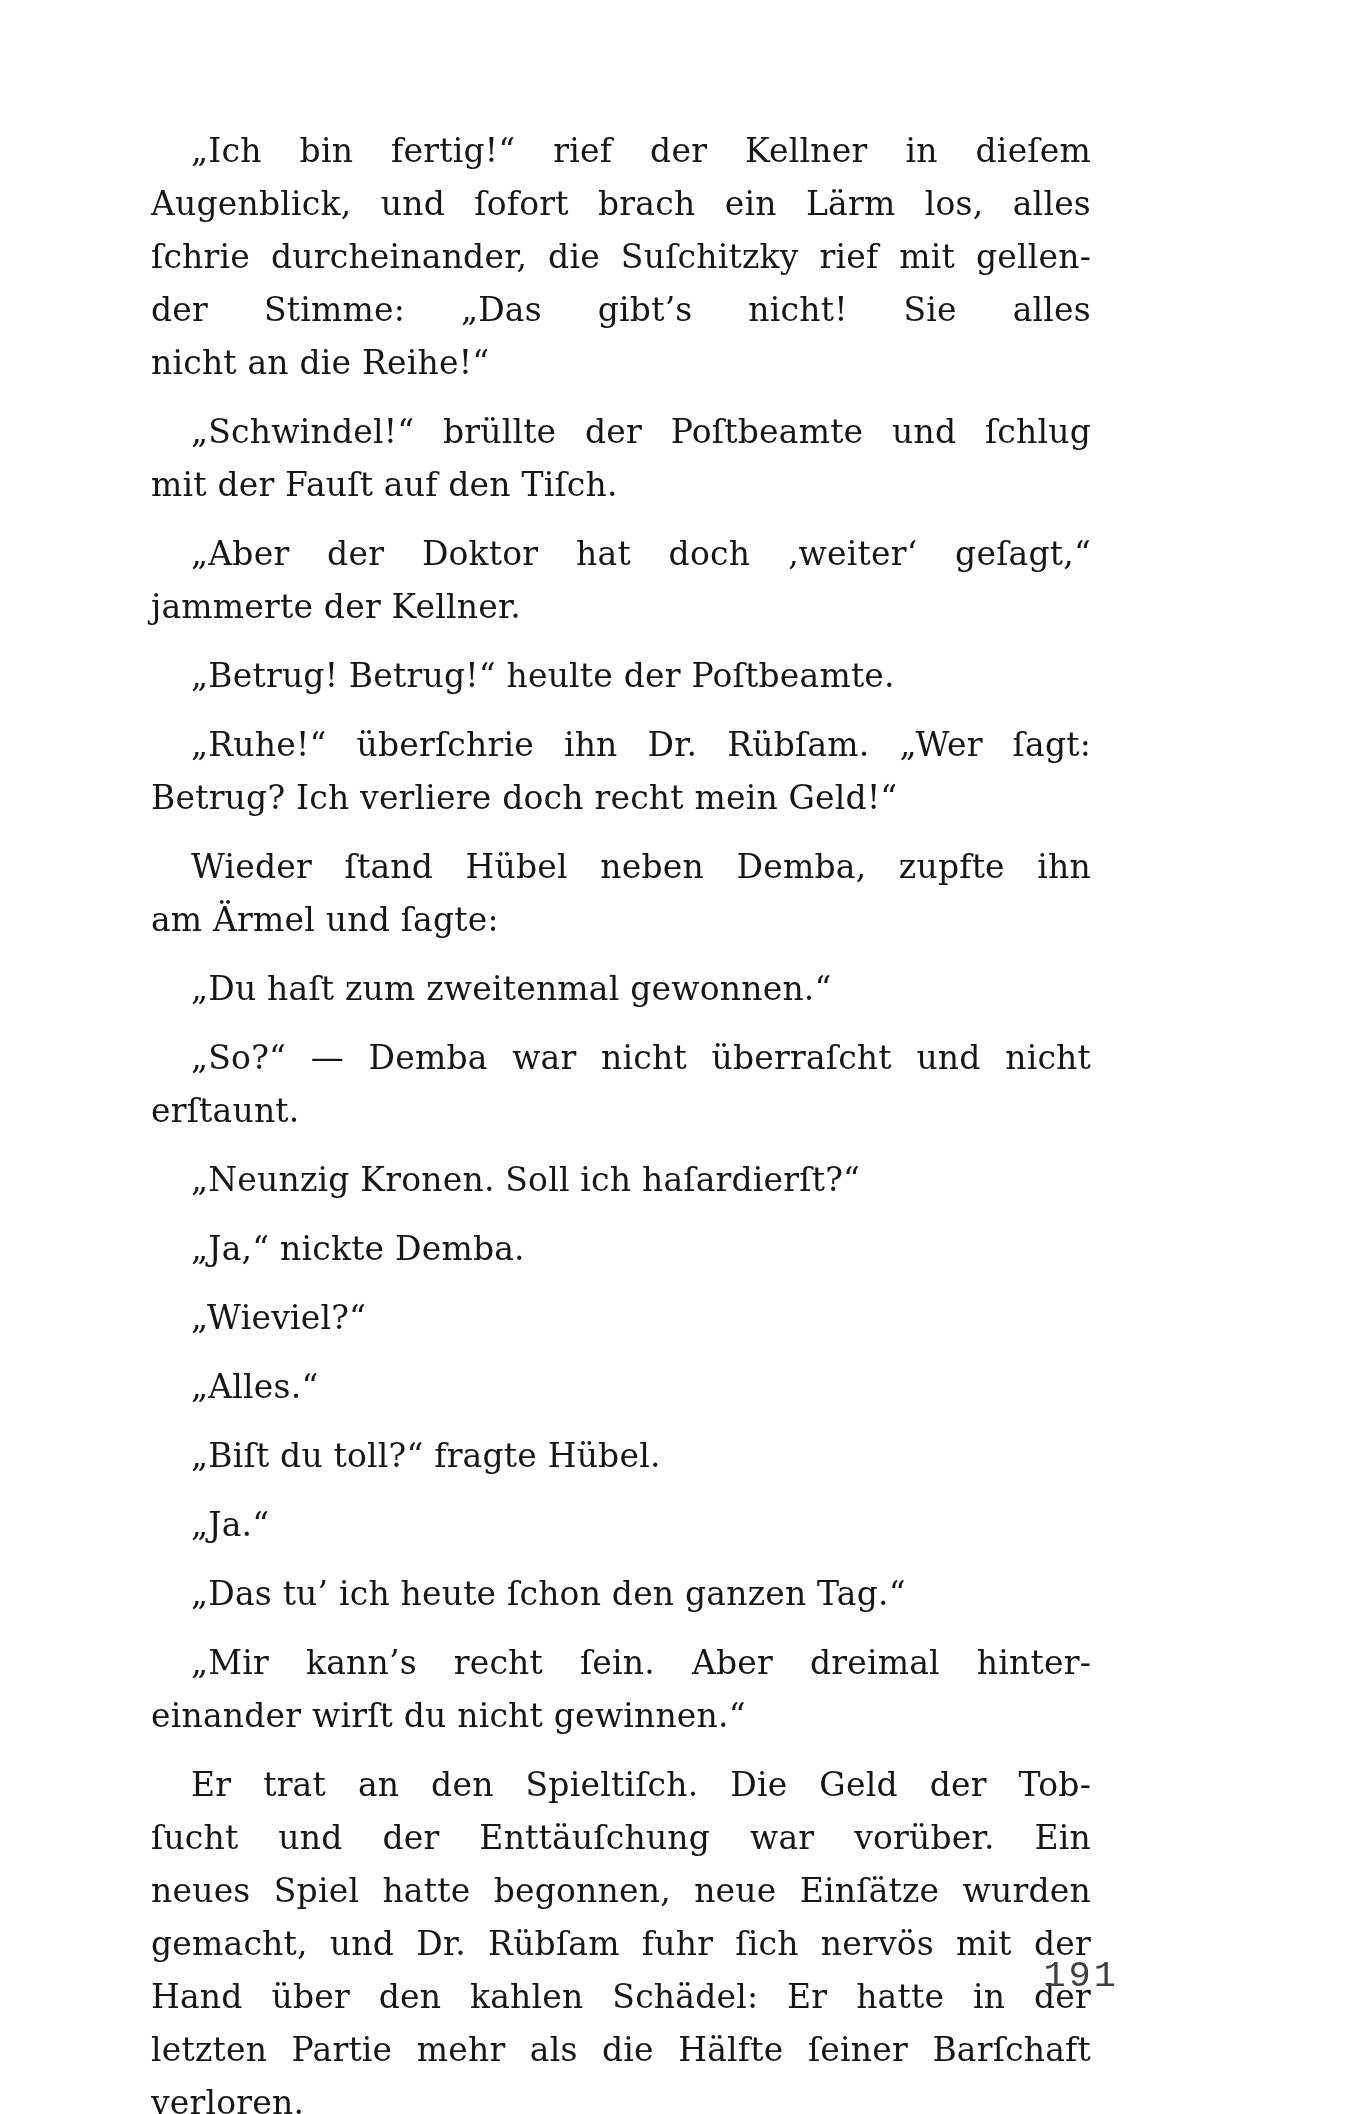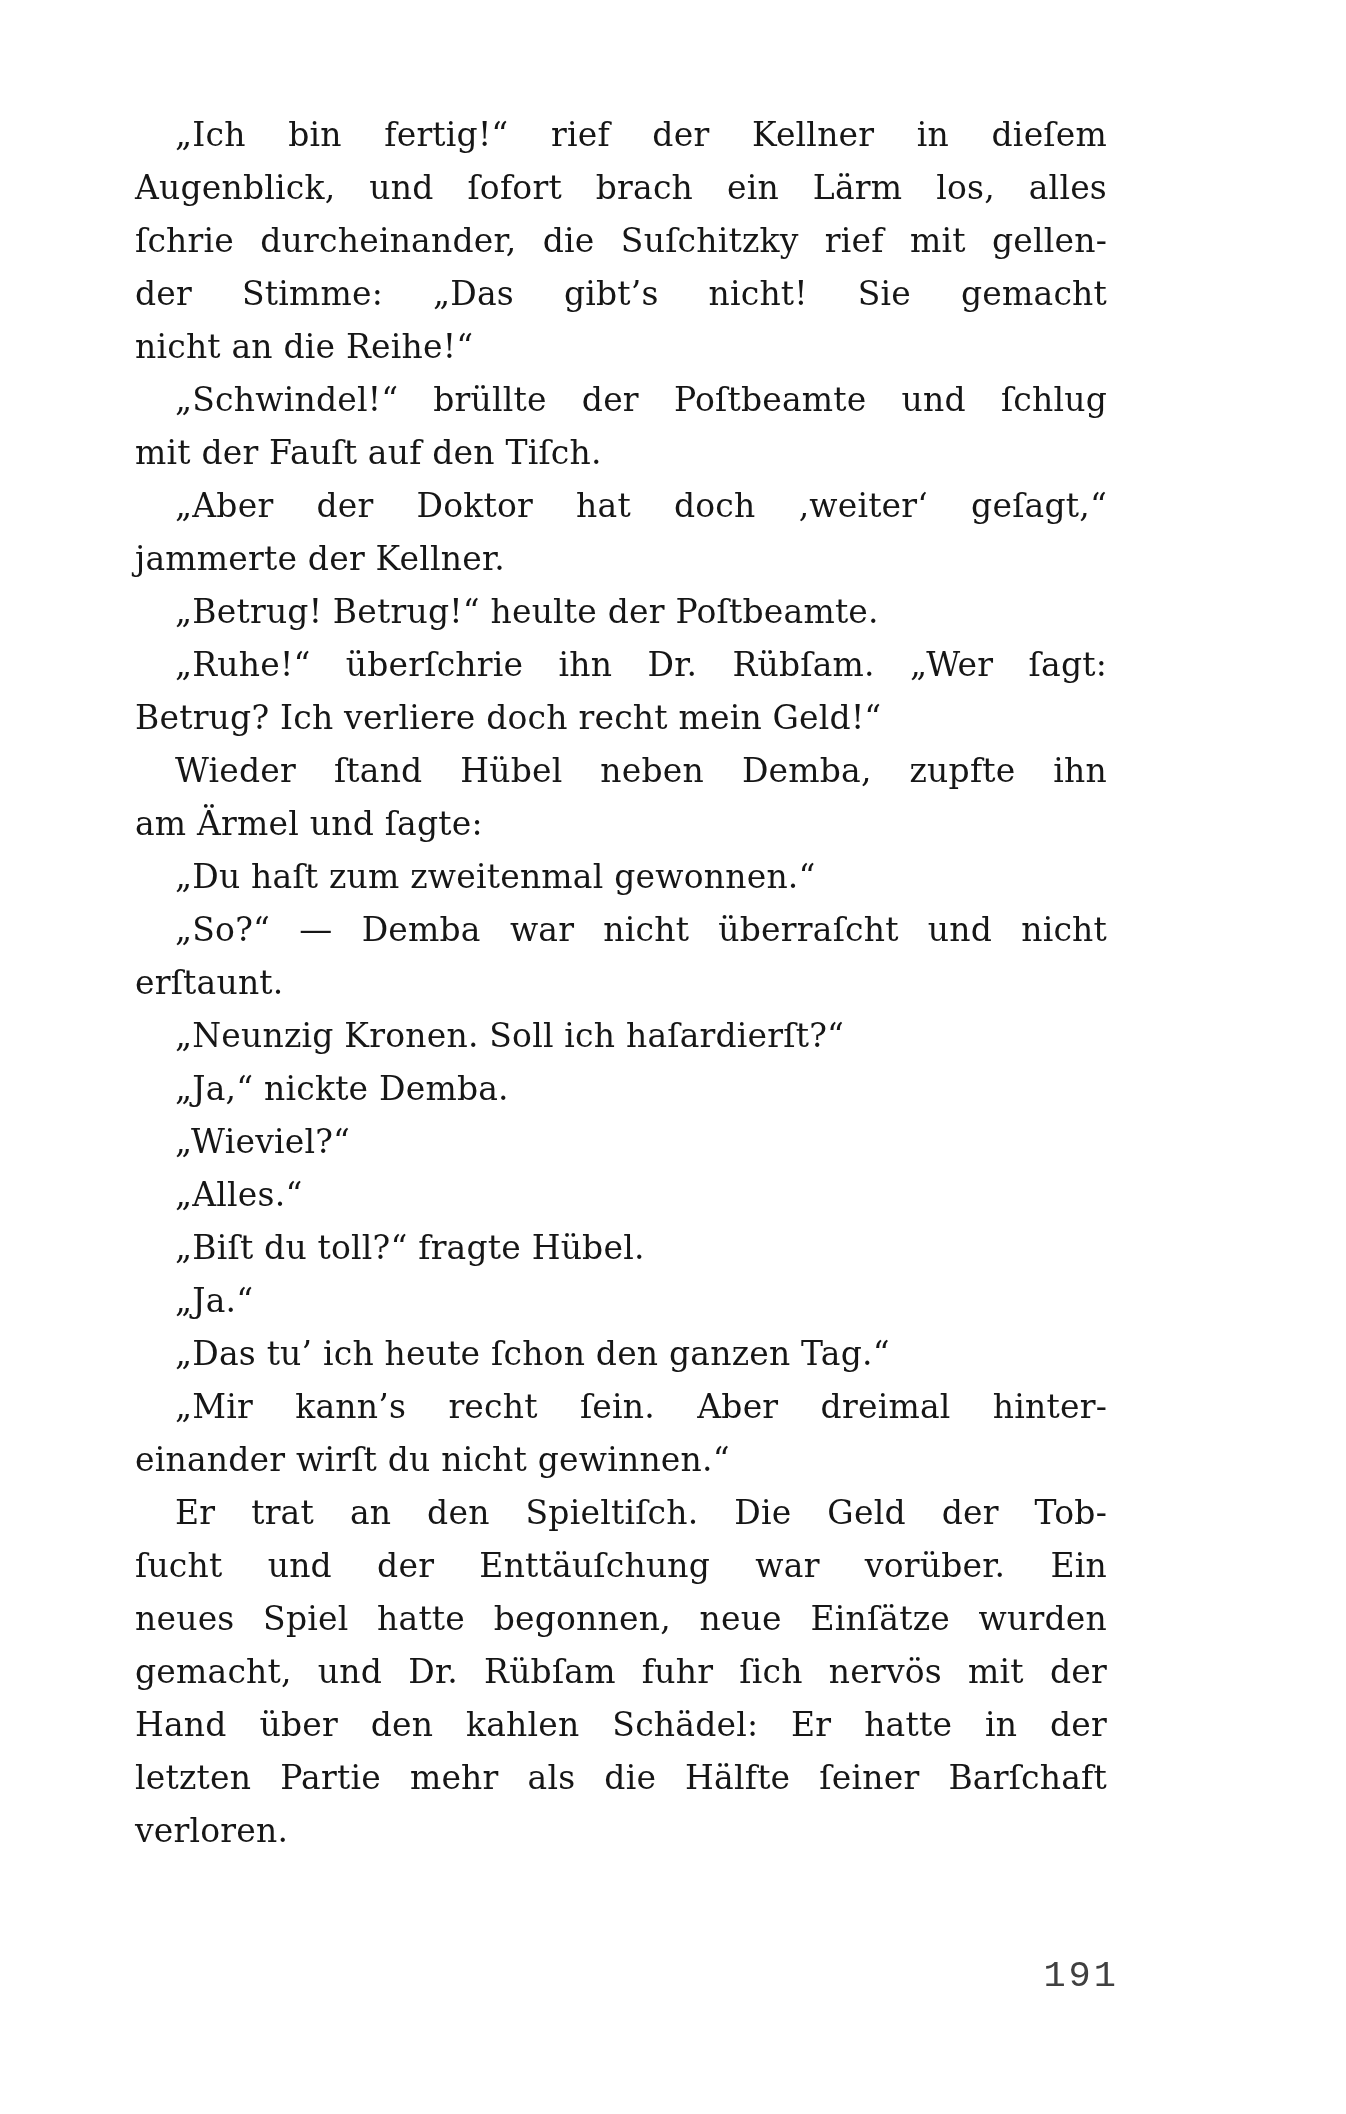--- a/index.html
+++ b/index.html
@@ -18,21 +18,21 @@
     color: #161616;
     font-family: "DejaVu Serif", "Liberation Serif", serif;
   }
   .text-block {
     position: absolute;
     left: 135px;
     top: 108px;
     width: 972px;
   }
   .paragraph {
-    margin: 0;
+    margin: 16px;
     padding: 0;
   }
   .line {
     font-size: 33px;
     line-height: 53px;
     height: 53px;
     white-space: normal;
     text-align: justify;
     text-align-last: justify;
     overflow: visible;
@@ -56,21 +56,21 @@
 </style>
 </head>
 <body>
 
 <div class="page">
   <div class="text-block">
       <div class="paragraph">
         <div class="line first">„Ich bin fertig!“ rief der Kellner in dieſem</div>
         <div class="line">Augenblick, und ſofort brach ein Lärm los, alles</div>
         <div class="line">ſchrie durcheinander, die Suſchitzky rief mit gellen-</div>
-        <div class="line">der Stimme: „Das gibt’s nicht!  Sie gemacht</div>
+        <div class="line">der Stimme: „Das gibt’s nicht!  Sie alles</div>
         <div class="line last">nicht an die Reihe!“</div>
       </div>
       <div class="paragraph">
         <div class="line first">„Schwindel!“ brüllte der Poſtbeamte und ſchlug</div>
         <div class="line last">mit der Fauſt auf den Tiſch.</div>
       </div>
       <div class="paragraph">
         <div class="line first">„Aber der Doktor hat doch ‚weiter‘ geſagt,“</div>
         <div class="line last">jammerte der Kellner.</div>
       </div>

